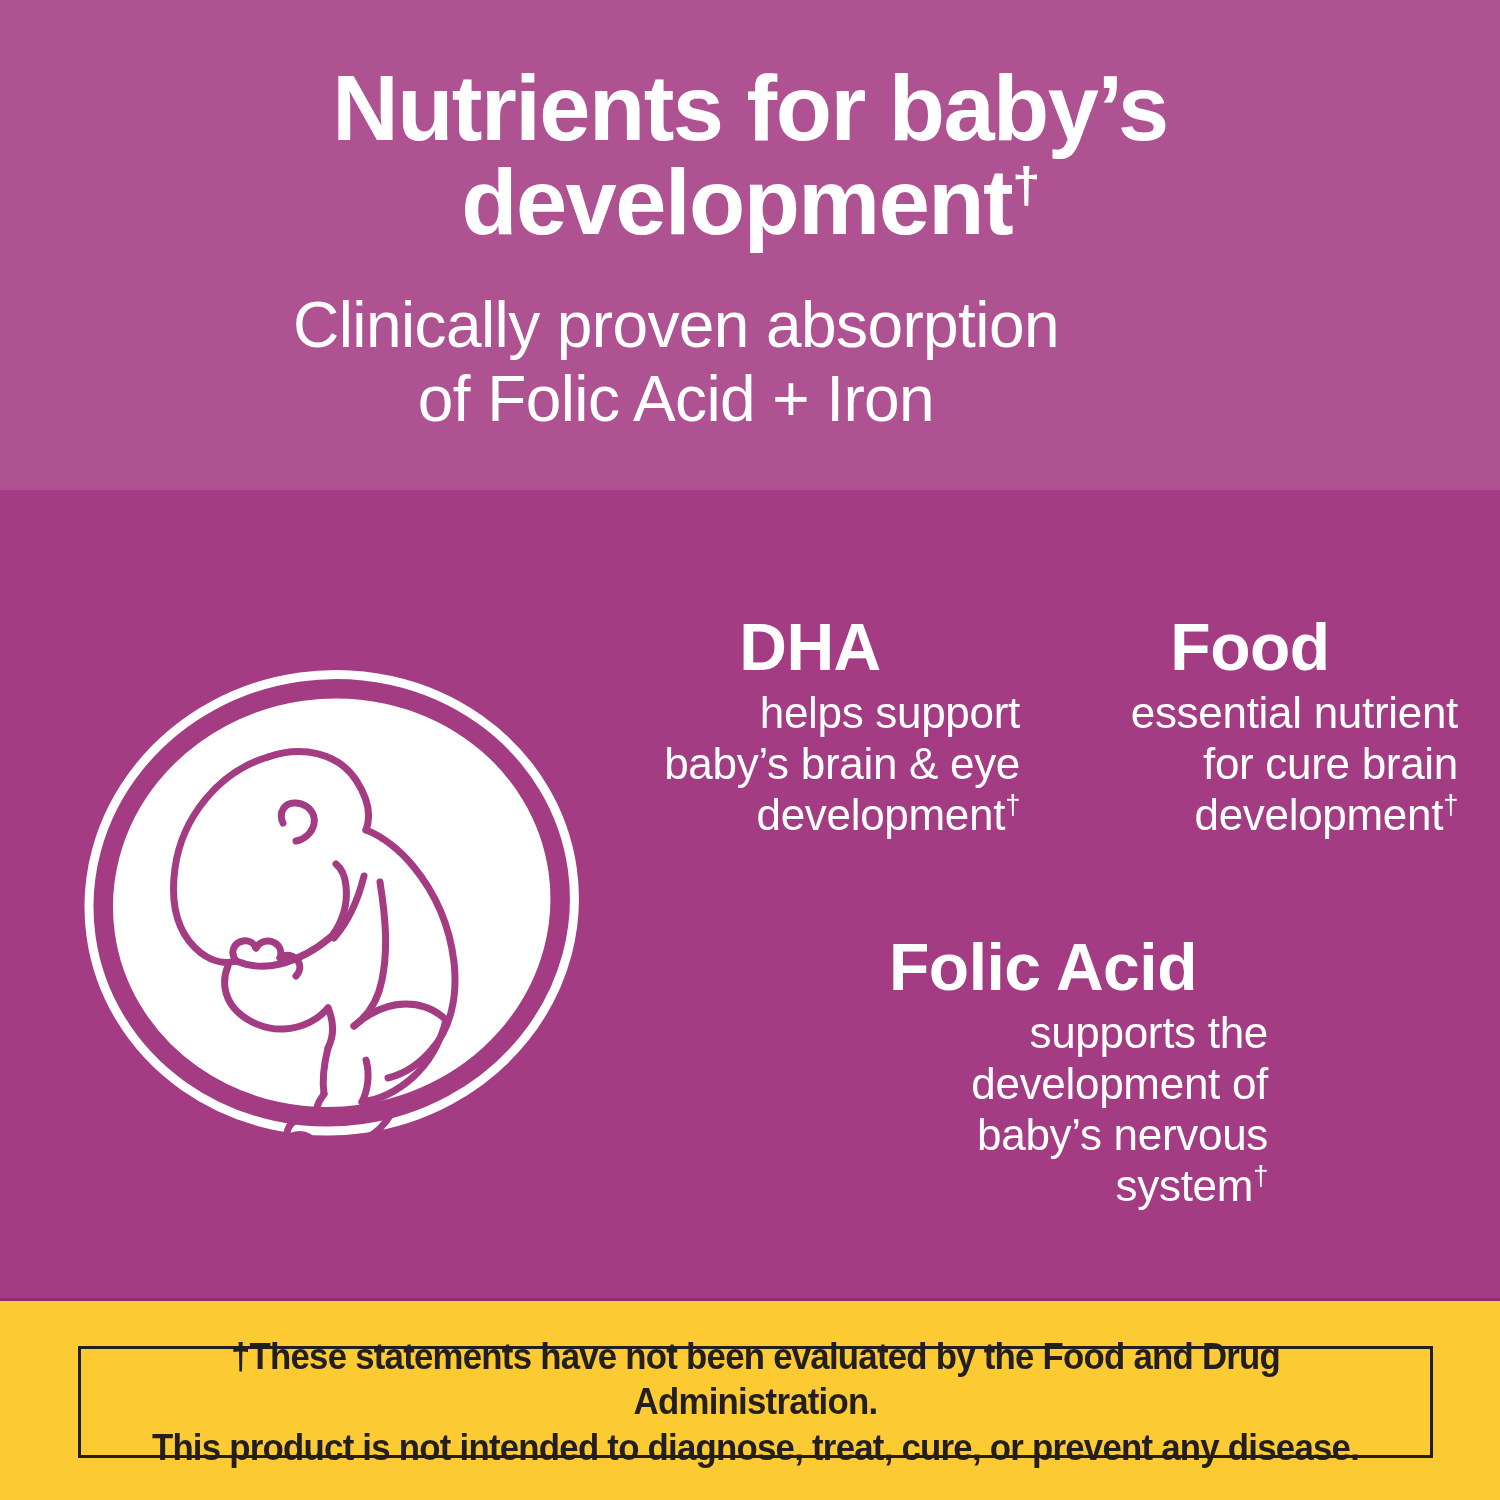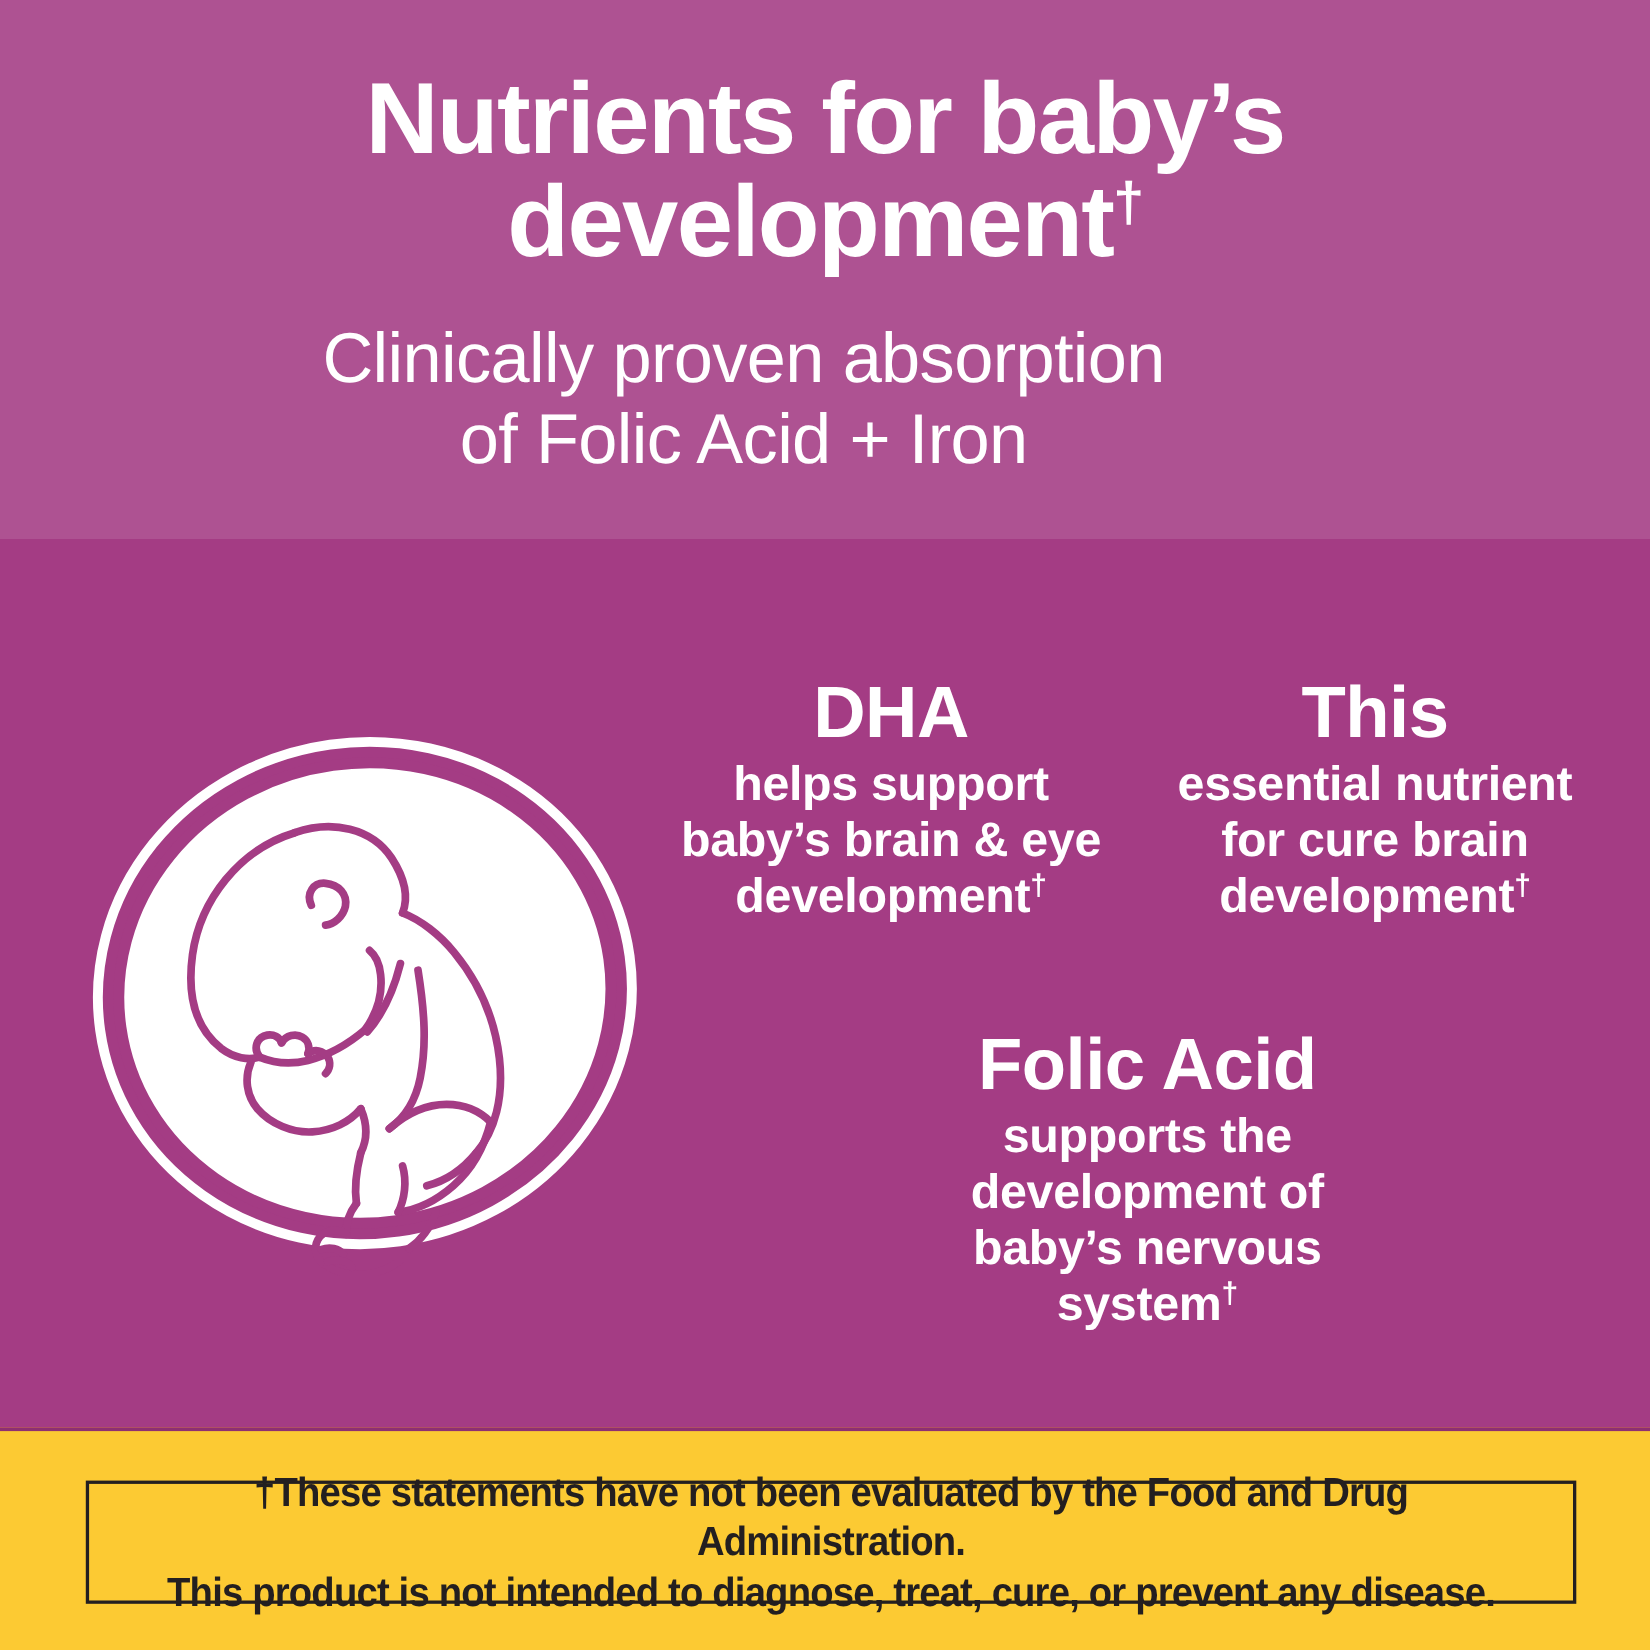--- a/index.html
+++ b/index.html
@@ -6,21 +6,21 @@
     margin: 0;
     padding: 0;
     background: #ffffff;
   }
   .canvas {
     position: relative;
     width: 1500px;
     height: 1500px;
     overflow: hidden;
     font-family: "Liberation Sans", sans-serif;
-    background: #c2410c;
+    background: #3b82f6;
   }
 
   
   .header-band {
     position: absolute;
     left: 0;
     top: 0;
     width: 1500px;
     height: 490px;
     background: #ae5292;
@@ -88,24 +88,25 @@
   }
   .nutrient .n-title {
     font-size: 66px;
     font-weight: bold;
     line-height: 1.08;
     letter-spacing: -0.5px;
     margin-bottom: 4px;
   }
   .nutrient .n-desc {
     font-size: 44px;
-    font-weight: bold;
+    font-weight: normal;
     line-height: 1.16;
     letter-spacing: -0.3px;
     white-space: pre-line;
+    text-align: right;
   }
   .nutrient .dag {
     font-size: 0.62em;
     vertical-align: super;
     line-height: 0;
   }
 
   #nutrient-dha   { left: 600px; top: 612px;  width: 420px; }
   #nutrient-iron  { left: 1042px; top: 612px; width: 416px; }
   #nutrient-folic { left: 818px; top: 900px;  width: 450px; margin-top: 32px; }
@@ -259,21 +260,21 @@
   </div>
 
   <div class="nutrient" id="nutrient-dha">
     <div class="n-title">DHA</div>
     <div class="n-desc"><span>helps support
 baby’s brain &amp; eye
 development</span><span class="dag">†</span></div>
   </div>
 
   <div class="nutrient" id="nutrient-iron">
-    <div class="n-title">This</div>
+    <div class="n-title">Food</div>
     <div class="n-desc"><span>essential nutrient
 for cure brain
 development</span><span class="dag">†</span></div>
   </div>
 
   <div class="nutrient" id="nutrient-folic">
     <div class="n-title">Folic Acid</div>
     <div class="n-desc"><span>supports the
 development of
 baby’s nervous

